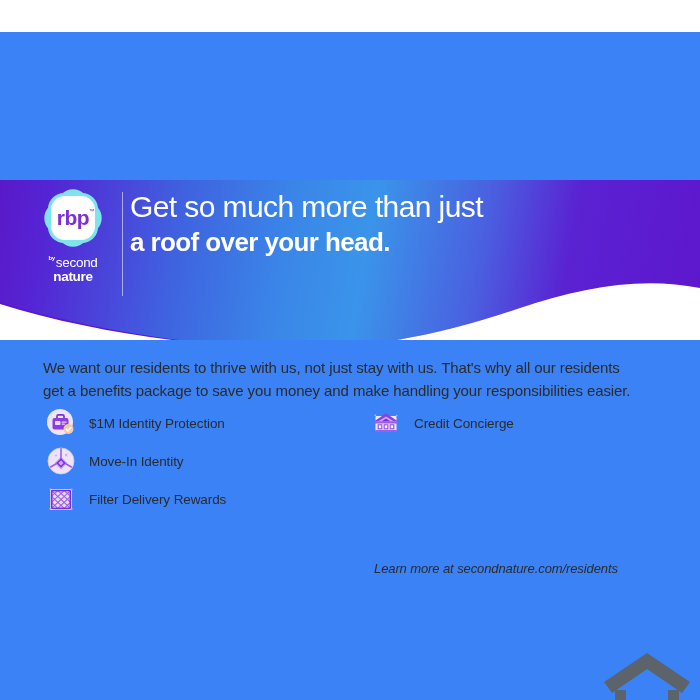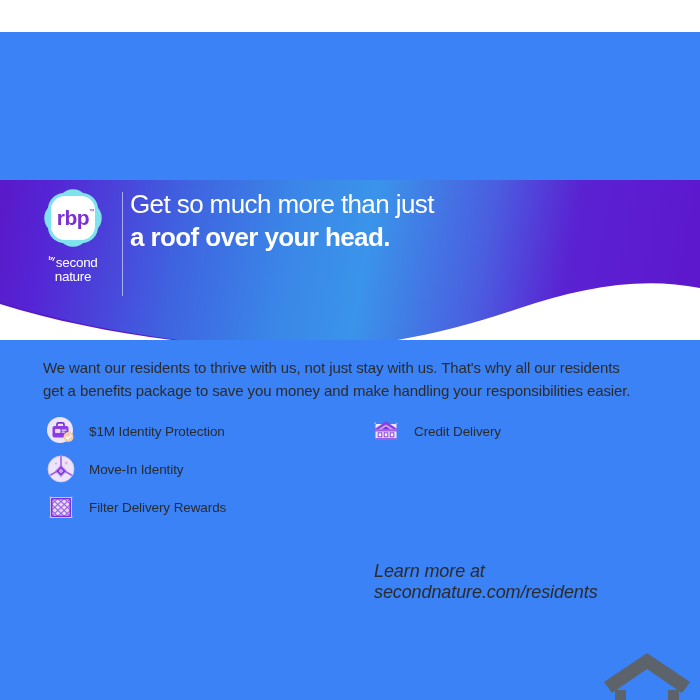--- a/index.html
+++ b/index.html
@@ -89,40 +89,40 @@
   .logo-sub-by {
     font-size: 6px;
     font-weight: bold;
     display: inline-block;
     vertical-align: top;
     margin-right: 1px;
     position: relative;
     top: 1px;
   }
   .logo-sub-l1 { font-size: 13.5px; font-weight: normal; }
-  .logo-sub-l2 { font-size: 13.5px; font-weight: normal; display: block; }
+  .logo-sub-l2 { font-size: 13.5px; font-weight: bold; display: block; }
 
   .logo-divider {
     position: absolute;
     left: 122px;
     top: 12px;
     width: 1px;
     height: 104px;
     background: rgba(255,255,255,0.55);
   }
 
   
   .headline {
     position: absolute;
     left: 130px;
     top: 10px;
     color: #ffffff;
   }
   .headline-l1 {
-    font-size: 26px;
+    font-size: 30px;
     font-weight: normal;
     letter-spacing: -0.6px;
     line-height: 1.15;
     white-space: nowrap;
   }
   .headline-l2 {
     font-size: 26px;
     font-weight: bold;
     letter-spacing: -0.6px;
     line-height: 1.15;
@@ -144,21 +144,21 @@
 
   
   .benefits {
     position: absolute;
     left: 45px;
     top: 372px;
     width: 610px;
   }
   .benefit-col {
     position: absolute;
-    top: 8px;
+    top: 0;
   }
   .benefit-col.left  { left: 0px;   width: 320px; }
   .benefit-col.right { left: 325px; width: 285px; }
 
   .benefit-item {
     display: flex;
     align-items: center;
     height: 38px;
     margin-bottom: 0px;
   }
@@ -175,21 +175,21 @@
     color: #2b2b2b;
     letter-spacing: -0.1px;
     white-space: nowrap;
   }
 
   
   .learn-more {
     position: absolute;
     left: 374px;
     top: 529px;
-    font-size: 18px;
+    font-size: 13px;
     font-style: italic;
     color: #2b2b2b;
     letter-spacing: -0.1px;
   }
 
   
   .house-mark {
     position: absolute;
     right: 8px;
     bottom: -14px;
@@ -334,21 +334,21 @@
             <g fill="#FFFFFF" stroke="#8B3FE0" stroke-width="1">
               <rect x="8.2" y="17.8" width="3.6" height="4"></rect>
               <rect x="14.2" y="17.8" width="3.6" height="4"></rect>
               <rect x="20.2" y="17.8" width="3.6" height="4"></rect>
             </g>
             <rect x="5.2" y="22.9" width="21.6" height="2.2" rx="0.6" fill="#9B5FE8"></rect>
             <circle cx="5.2" cy="8.2" r="0.9" fill="#C9A6F5"></circle>
             <circle cx="26.6" cy="8.6" r="0.9" fill="#C9A6F5"></circle>
           </svg>
         </span>
-        <span class="benefit-label">Credit Delivery</span>
+        <span class="benefit-label">Credit Concierge</span>
       </div>
 
     </div>
   </div>
 
   <div class="learn-more">Learn more at secondnature.com/residents</div>
 
   <div class="house-mark">
     <svg width="90" height="92" viewBox="0 0 90 92">
       <g fill="#5C636A">

